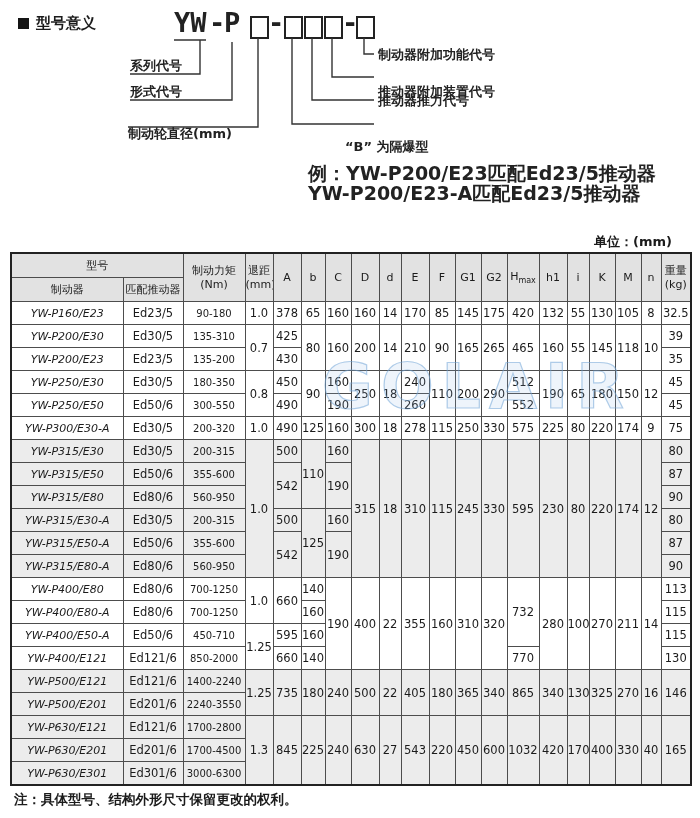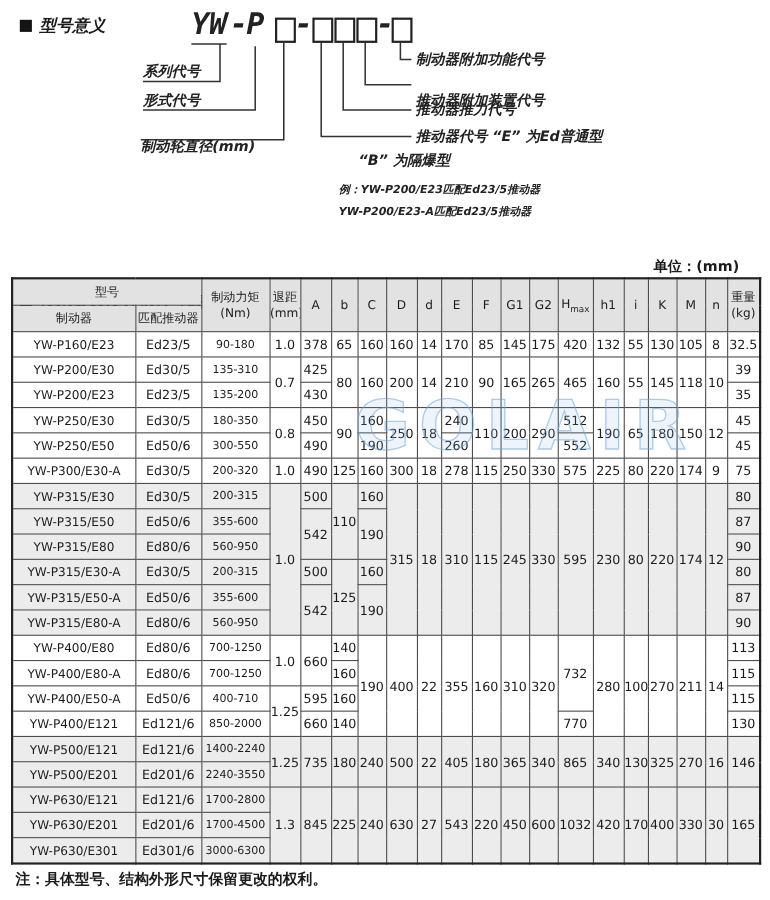--- a/index.html
+++ b/index.html
@@ -5,38 +5,38 @@
   html,body{margin:0;padding:0;}
   body{
     width:700px;height:818px;background:#ffffff;position:relative;
     font-family:"DejaVu Sans","Liberation Sans",sans-serif;color:#1b1b1b;
     overflow:hidden;
   }
   
   .sec-title{position:absolute;display:flex;align-items:center;gap:7px;font-weight:bold;font-size:15px;}
   .marker{width:11px;height:11px;background:#141414;display:inline-block;flex:0 0 auto;}
   
-  .diagram{position:absolute;left:0;top:0;width:700px;height:215px;font-style:italic;}
+  .diagram{position:absolute;left:0;top:0;width:700px;height:215px;}
   .code-part{position:absolute;top:8px;font-family:"DejaVu Sans Mono","Liberation Mono",monospace;
     font-weight:bold;font-size:27px;line-height:30px;color:#222;}
   .mbox{position:absolute;top:16px;width:15px;height:19px;border:2px solid #222;background:#fff;}
   .diag-label{position:absolute;font-size:13px;line-height:15px;color:#222;font-weight:bold;white-space:nowrap;}
   .diag-lines{position:absolute;left:0;top:0;}
-  .examples{position:absolute;left:308px;top:163px;font-size:10px;line-height:20px;font-weight:bold;color:#222;white-space:nowrap;}
+  .examples{position:absolute;left:308px;top:163px;font-size:19px;line-height:20px;font-weight:bold;color:#222;white-space:nowrap;}
   .examples .row2{}
   
   .unit{position:absolute;top:233px;right:28px;font-size:13px;font-weight:bold;}
   table.spec{position:absolute;top:252px;left:10px;width:680px;border-collapse:collapse;table-layout:fixed;
     border:2px solid #222;}
   table.spec th,table.spec td{border:1px solid #4d4d4d;text-align:center;vertical-align:middle;
     padding:0;overflow:hidden;white-space:nowrap;}
   table.spec thead th{background:#e2e2e2;font-weight:normal;font-size:11px;height:23px;line-height:1.2;}
   table.spec tbody td{font-size:11.5px;height:22px;background:#fff;}
   table.spec tbody td:nth-child(3){font-size:10px;}
-  table.spec tbody td:first-child{font-size:11px;}
+  table.spec tbody td:first-child{font-size:11px;font-style:italic;}
   table.spec tbody tr.shade td{background:#ececec;}
   table.spec sub{font-size:8px;}
   .watermark{position:absolute;left:322px;top:350px;font-size:62px;font-weight:bold;letter-spacing:8px;
     color:rgba(140,180,225,0.15);-webkit-text-stroke:1.2px rgba(115,165,215,0.55);
     pointer-events:none;z-index:5;}
   .note{position:absolute;left:14px;top:791px;font-size:13.5px;font-weight:bold;color:#1b1b1b;}
 </style>
 </head>
 <body>
 
@@ -67,22 +67,21 @@
     <path d="M364,38 V54 H374" fill="none" stroke="#333" stroke-width="1.4"></path>
   </svg>
 
   <span class="diag-label" style="left:130px;top:58px;">系列代号</span>
   <span class="diag-label" style="left:130px;top:84px;">形式代号</span>
   <span class="diag-label" style="left:128px;top:126px;">制动轮直径(mm)</span>
 
   <span class="diag-label" style="left:378px;top:47px;">制动器附加功能代号</span>
   <span class="diag-label" style="left:378px;top:84px;">推动器附加装置代号</span>
   <span class="diag-label" style="left:378px;top:93px;">推动器推力代号</span>
-  <span class="diag-label" style="left:378px;top:117px;">推动器代号 “E” 为Ed普通型</span>
-  <span class="diag-label" style="left:326px;top:139px;text-align:center;">“B” 为隔爆型</span>
+  <span class="diag-label" style="left:345px;top:139px;text-align:center;">“B” 为隔爆型</span>
 
   <div class="examples">
     <div><span>例：</span><span>YW-P200/E23匹配Ed23/5推动器</span></div>
     <div class="row2"><span>YW-P200/E23-A匹配Ed23/5推动器</span></div>
   </div>
 </div>
 
 <div class="sec-title" style="left:18px;top:229px;margin-top:36px;">
   <span class="marker"></span>
   <span>技术参数及外形尺寸表</span>
@@ -329,21 +328,21 @@
       <tr>
         <td>YW-P400/E80-A</td>
         <td>Ed80/6</td>
         <td>700-1250</td>
         <td>160</td>
         <td>115</td>
       </tr>
       <tr>
         <td>YW-P400/E50-A</td>
         <td>Ed50/6</td>
-        <td>400-710</td>
+        <td>450-710</td>
         <td rowspan="2">1.25</td>
         <td>595</td>
         <td>160</td>
         <td>115</td>
       </tr>
       <tr>
         <td>YW-P400/E121</td>
         <td>Ed121/6</td>
         <td>850-2000</td>
         <td>660</td>
@@ -390,21 +389,21 @@
         <td rowspan="3">27</td>
         <td rowspan="3">543</td>
         <td rowspan="3">220</td>
         <td rowspan="3">450</td>
         <td rowspan="3">600</td>
         <td rowspan="3">1032</td>
         <td rowspan="3">420</td>
         <td rowspan="3">170</td>
         <td rowspan="3">400</td>
         <td rowspan="3">330</td>
-        <td rowspan="3">30</td>
+        <td rowspan="3">40</td>
         <td rowspan="3">165</td>
       </tr>
       <tr class="shade">
         <td>YW-P630/E201</td>
         <td>Ed201/6</td>
         <td>1700-4500</td>
       </tr>
       <tr class="shade">
         <td>YW-P630/E301</td>
         <td>Ed301/6</td>

